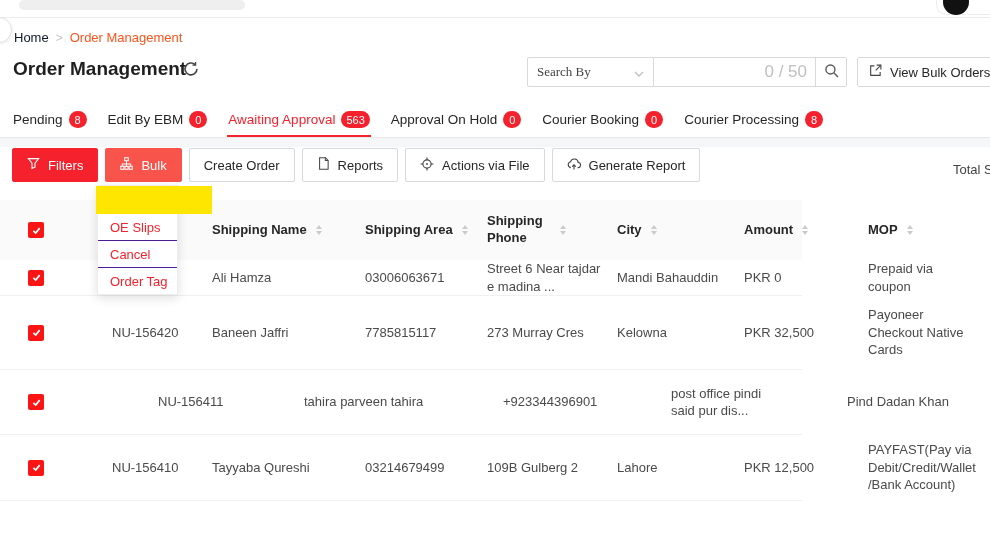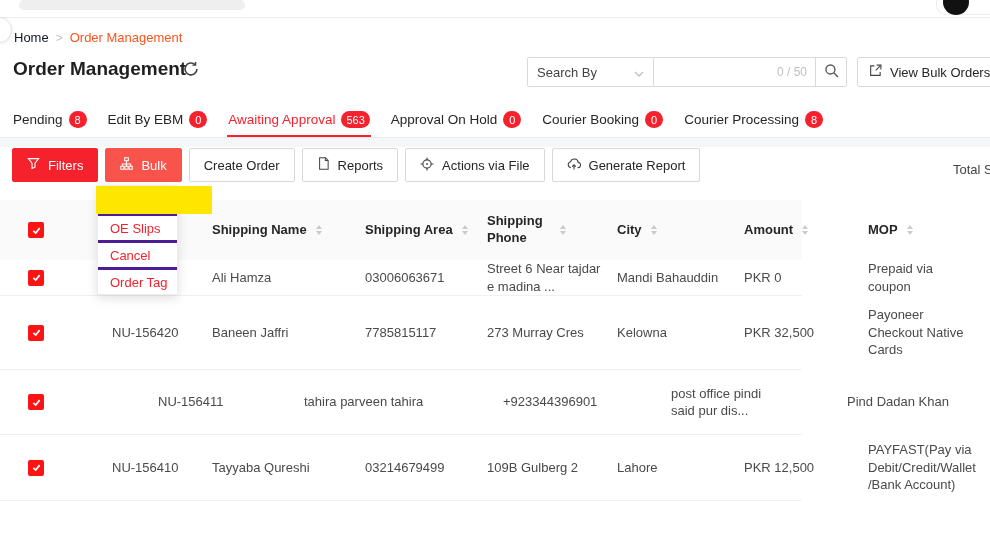--- a/index.html
+++ b/index.html
@@ -17,43 +17,43 @@
   
   .breadcrumb { position:absolute; left:14px; top:30px; font-size:13px; display:flex; gap:7px; align-items:center; }
   .bc-home { color:#0f172a; cursor:pointer; }
   .bc-sep  { color:#c4c4c4; font-size:12px; }
   .bc-cur  { color:#fa541c; }
   .page-title { position:absolute; left:13px; top:58px; font-size:19px; font-weight:700; color:#1f1f1f; }
   .reload-btn { position:absolute; left:180px; top:60px; width:22px; height:22px; cursor:pointer; display:flex; align-items:center; justify-content:center; }
   
   .search-area { position:absolute; left:527px; top:57px; height:30px; display:flex; align-items:stretch; }
   .sel { width:127px; border:1px solid #d9d9d9; border-radius:2px 0 0 2px; display:flex; align-items:center; padding:0 9px; font-size:13px; color:#434343; cursor:pointer; background:#fff; }
-  .sel .lbl { flex:1; }
+  .sel .lbl { flex:1;font-family:Liberation Serif, serif; }
   .s-input { width:162px; border:1px solid #d9d9d9; border-left:none; display:flex; align-items:center; background:#fff; }
   .s-input input { border:none; outline:none; width:100px; height:100%; padding:0 6px; font-size:13px; font-family:inherit; }
-  .s-count { flex:1; text-align:right; padding-right:8px; font-size:12px; color:#bfbfbf; }
+  .s-count { flex:1; text-align:right; padding-right:8px; font-size:17px; color:#bfbfbf; }
   .s-btn { width:31px; border:1px solid #d9d9d9; border-left:none; border-radius:0 2px 2px 0; background:#fff; display:flex; align-items:center; justify-content:center; cursor:pointer; }
   .vb-btn { margin-left:10px; width:160px; border:1px solid #d9d9d9; border-radius:2px; background:#fff; display:flex; align-items:center; gap:8px; padding:0 11px; font-size:13px; color:#262626; cursor:pointer; white-space:nowrap; }
   
   .tabs { position:absolute; left:12px; top:104px; width:990px; height:34px; display:flex; gap:19px; overflow:hidden; }
   .tab { display:flex; align-items:center; gap:6px; padding:0 1px; height:33px; cursor:pointer; font-size:13.5px; color:#262626; white-space:nowrap; border-bottom:2px solid transparent; }
   .tab.active { color:#f5222d; border-bottom-color:#f5222d; }
   .badge { min-width:18px; height:17px; border-radius:9px; background:#f5222d; color:#fff; font-size:11px; display:flex; align-items:center; justify-content:center; padding:0 5px; }
   .tabs-border { position:absolute; left:0; top:137px; width:990px; height:1px; background:#e9e9e9; }
   .band { position:absolute; left:0; top:138px; width:990px; height:9px; background:#f5f6f8; }
   
   .toolbar { position:absolute; left:12px; top:148px; height:34px; display:flex; gap:7px; }
   .btn { height:34px; border:1px solid #d9d9d9; border-radius:2px; background:#fff; color:#262626; font-size:13px; display:flex; align-items:center; gap:8px; padding:0 14px; cursor:pointer; white-space:nowrap; }
   .btn.red  { background:#f5222d; border-color:#f5222d; color:#fff; }
   .btn.salmon { background:#f9544c; border-color:#f9544c; color:#fff; }
   .total-s { position:absolute; left:953px; top:162px; font-size:13px; color:#434343; white-space:nowrap; }
   
   .menu { position:absolute; left:97px; top:185px; width:81px; background:#fff; border:1px solid #ededed; box-shadow:0 3px 10px rgba(0,0,0,.13); z-index:20; }
   .menu-item { position:relative; height:27px; display:flex; align-items:center; padding-left:12px; font-size:13px; color:#f5222d; cursor:pointer; background:transparent; }
-  .menu-item + .menu-item { border-top:3px solid #4c1d95; }
+  .menu-item + .menu-item { border-top:1px solid #4c1d95; }
   .menu-item span { position:relative; z-index:22; }
   .yellow-hl { position:absolute; left:96px; top:186px; width:116px; height:28px; background:#ffe600; z-index:21; }
   
   .table { position:absolute; left:0; top:200px; width:802px; font-size:13px; }
   .grid { display:grid; grid-template-columns:112px 100px 153px 122px 130px 127px 124px 122px; align-items:center; }
   .thead { height:60px; background:#fafafa; font-weight:700; color:#262626; }
   .trow  { border-bottom:1px solid #f0f0f0; color:#4a4a4a; background:#fff; }
   .trow:nth-of-type(2) { height:74px; }
   .trow:nth-of-type(3) { height:65px;gap:46px; }
   .trow:nth-of-type(4) { height:66px; }

